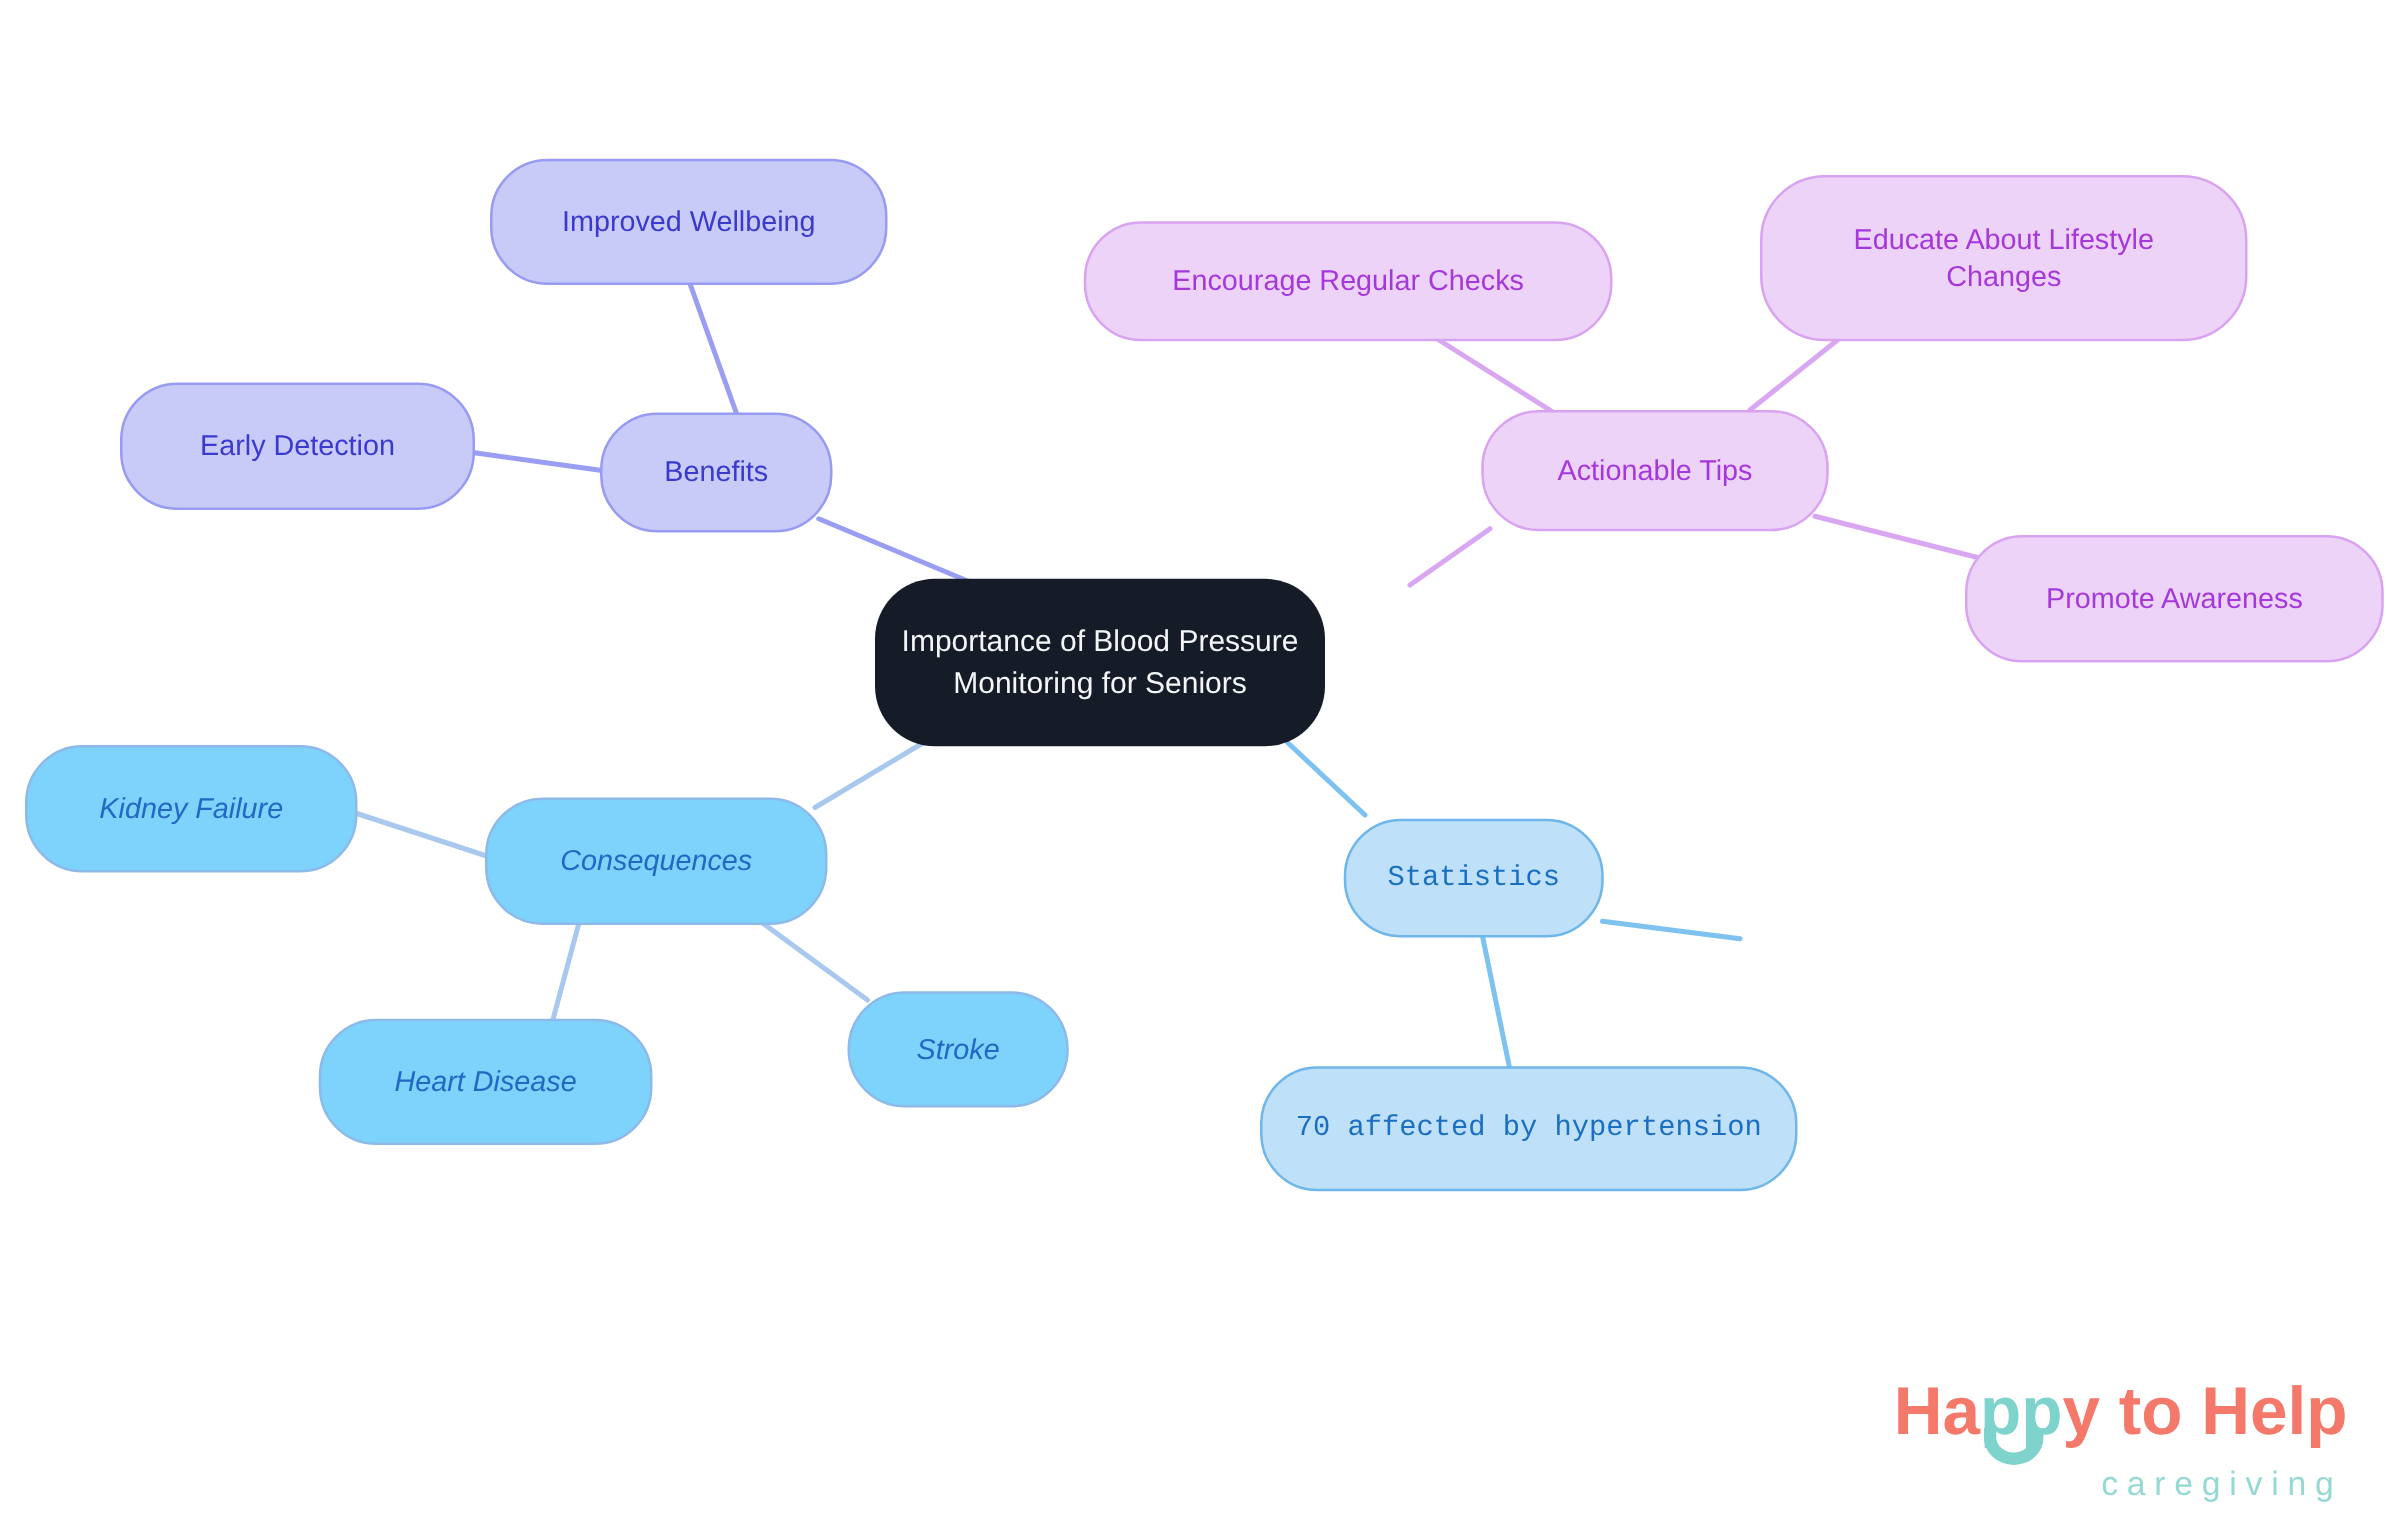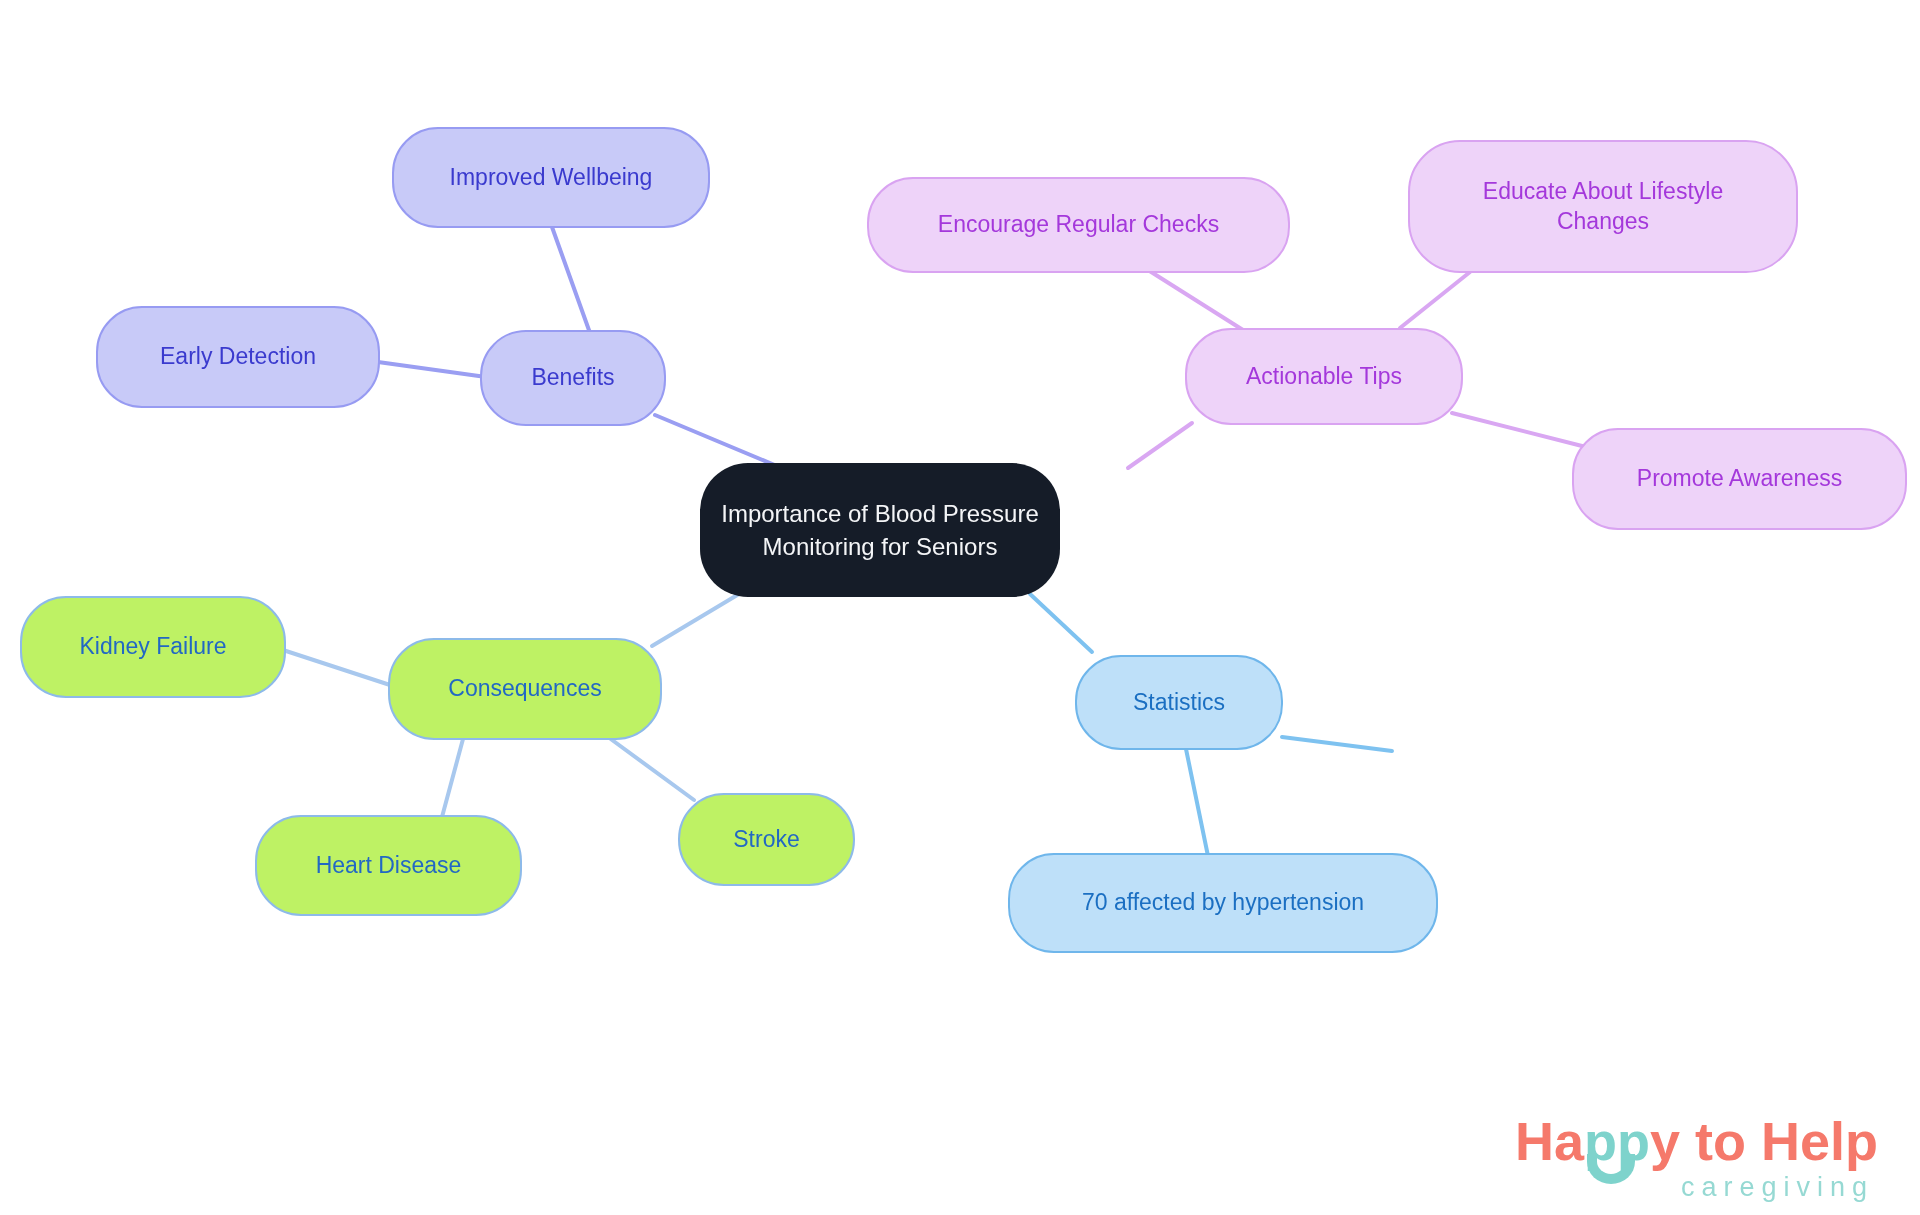--- a/index.html
+++ b/index.html
@@ -38,24 +38,24 @@
   .node.central .node-label { max-width:370px; }
 
   .node.benefits-group {
     background:#C8CAF8; border-color:#979BF2; color:#3A3ACE;
   }
   .node.tips-group {
     background:#EED3F9; border-color:#D9A3F1; color:#A438DB;
   }
   .node.tips-group.wrap .node-label { max-width:300px; }
   .node.consequences-group {
-    background:#bef264; border-color:#8DBAE9; color:#2268C4;
+    background:#7dd3fc; border-color:#8DBAE9; color:#2268C4;font-style:italic;
   }
   .node.statistics-group {
-    background:#BEE0F9; border-color:#6FB6EB; color:#1B6FC2;
+    background:#BEE0F9; border-color:#6FB6EB; color:#1B6FC2;font-family:Liberation Mono, monospace;
   }
   .node.tall { border-radius:52px; }
 
   
   .logo {
     position:absolute; right:42px; bottom:12px; z-index:2;
     text-align:right;
   }
   .logo-main {
     font-weight:700; font-size:54px; letter-spacing:0px;
@@ -66,21 +66,21 @@
   .logo .word  { margin-left:15px; }
   .logo .pp    { position:relative; display:inline-block;margin-top:44px; }
   .logo .smile {
     position:absolute; left:3px; top:40px;
     width:48px; height:30px;
     border:10px solid #7ED3CC; border-top:none;
     border-bottom-left-radius:30px 28px;
     border-bottom-right-radius:30px 28px;
   }
   .logo-tagline {
-    margin-top:4px;
+    margin-top:16px;
     color:#96D9D3;
     font-size:27px; letter-spacing:7px;
     padding-right:4px;
   }
 </style>
 </head>
 <body>
 
 <div class="stage">
 

